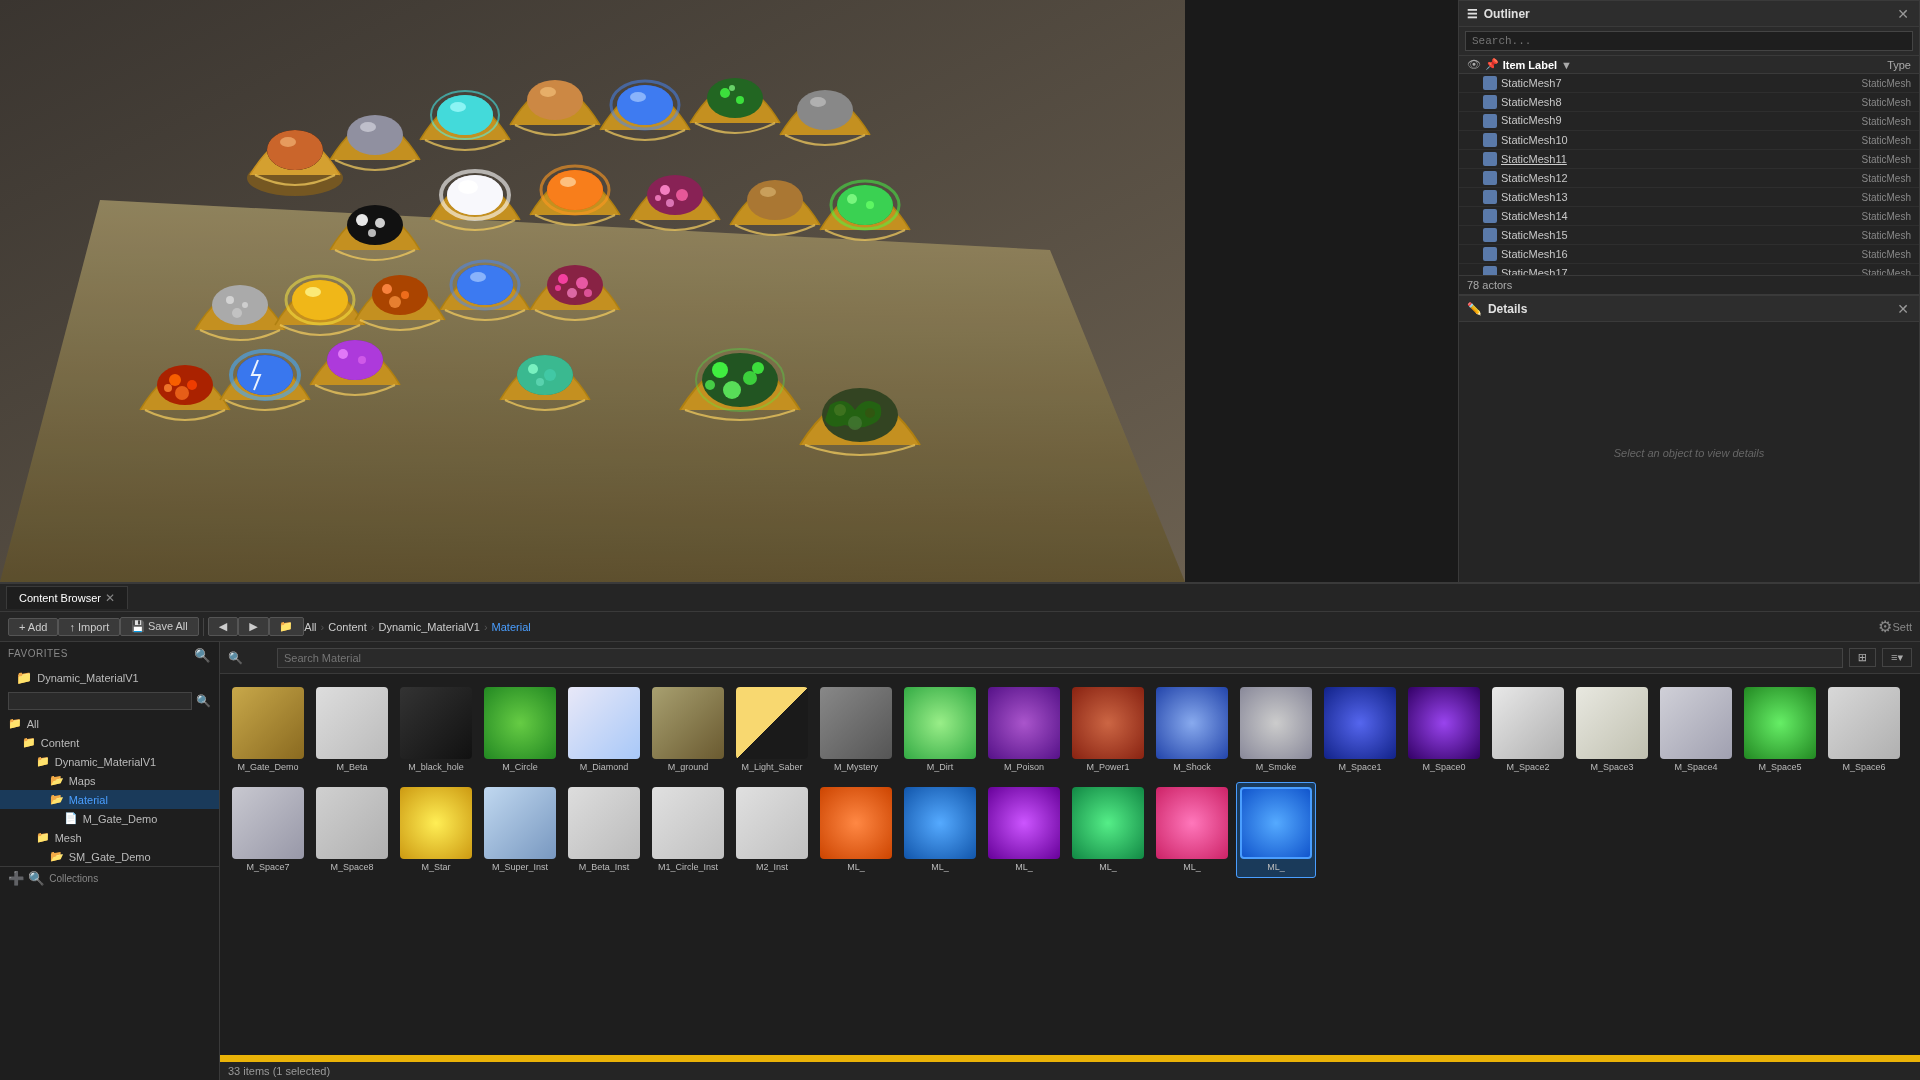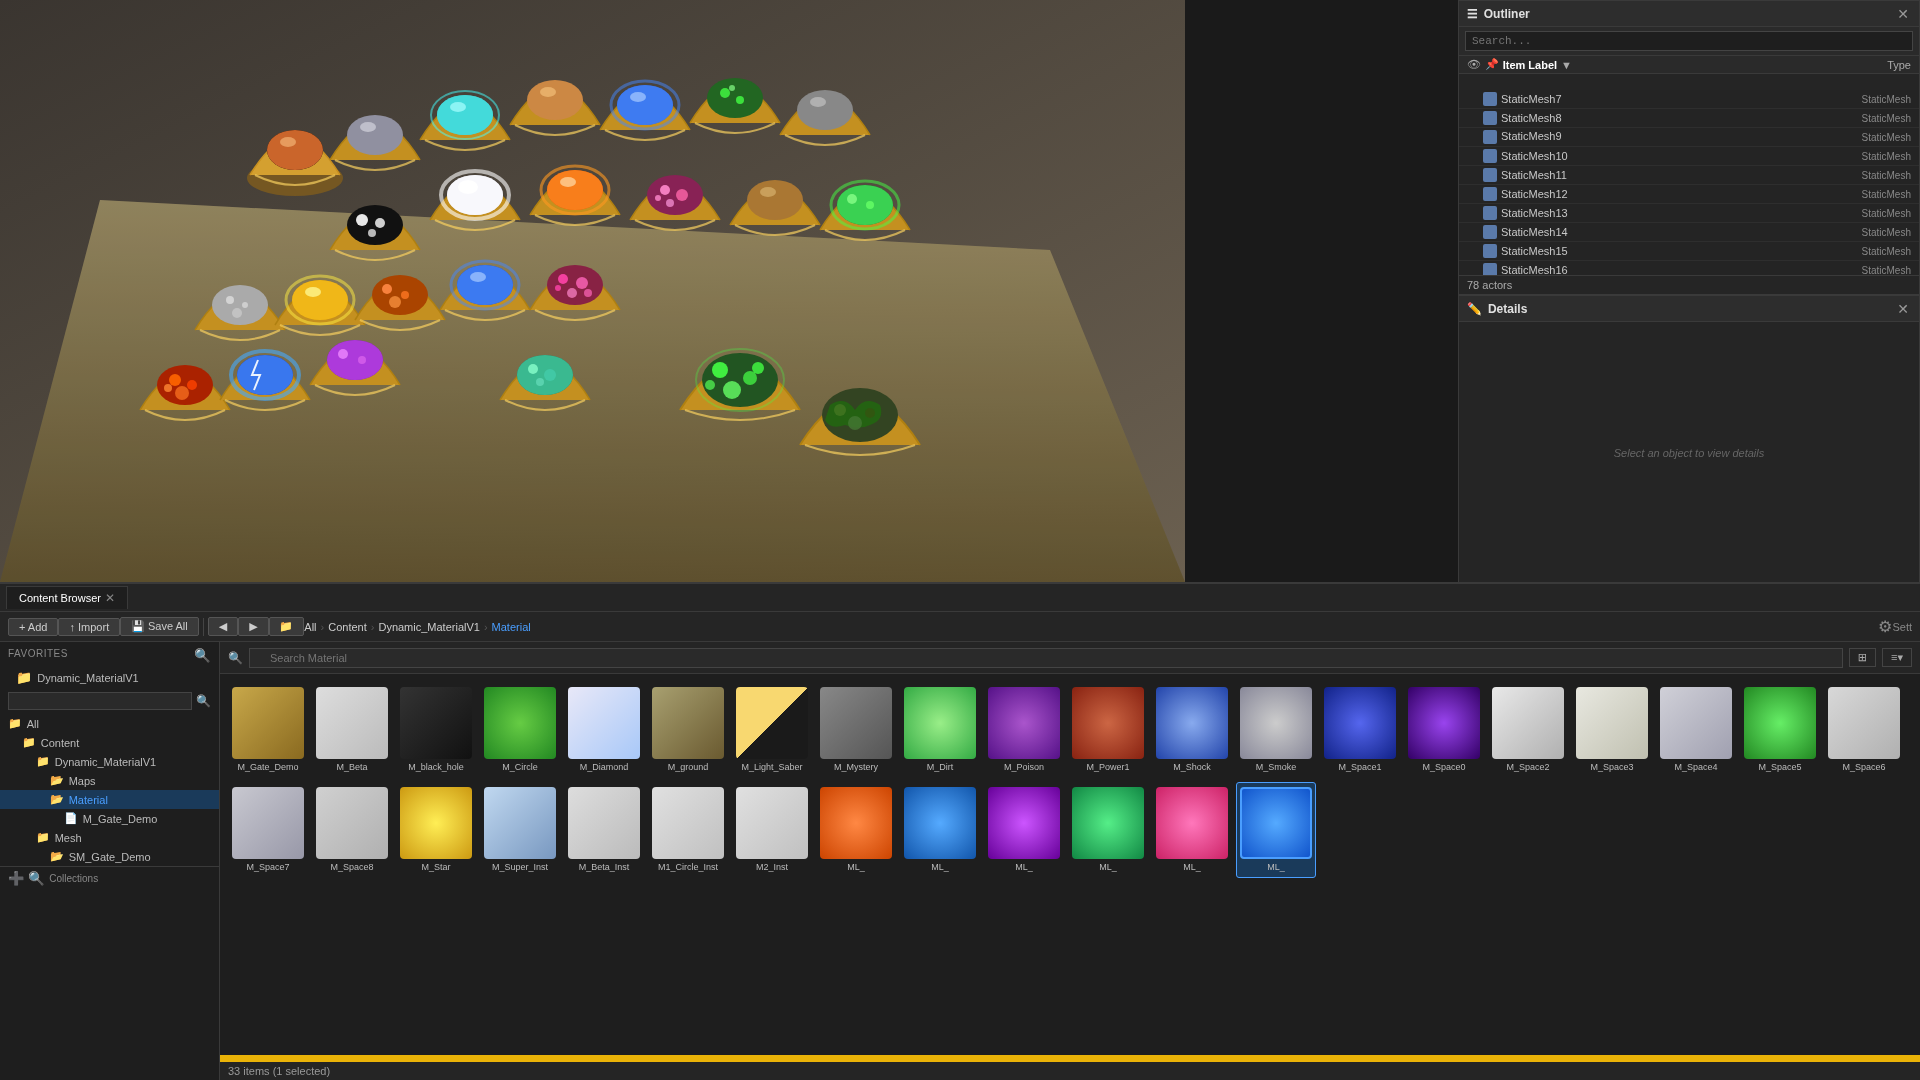--- a/index.html
+++ b/index.html
@@ -95,21 +95,20 @@
       border-bottom: 1px solid #3a3a3a;
       font-size: 11px;
       color: #aaa;
       justify-content: space-between;
     }
 
     .outliner-list {
       flex: 1;
       overflow-y: auto;
       background: #242424;
-      margin-top: 16px;
     }
 
     .outliner-item {
       display: flex;
       align-items: center;
       justify-content: space-between;
       padding: 2px 8px 2px 24px;
       border-bottom: 1px solid #2e2e2e;
       cursor: pointer;
       font-size: 11px;
@@ -329,23 +328,24 @@
       border-bottom: 1px solid #3a3a3a;
       gap: 6px;
       height: 32px;
     }
 
     .cb-search-input {
       flex: 1;
       background: #2a2a2a;
       border: 1px solid #444;
       color: #ccc;
-      padding: 3px 20px;
+      padding: 3px 6px;
       font-size: 11px;
       outline: none;
+      margin-left: 28px;
     }
 
     .cb-filter-btn {
       background: none;
       border: 1px solid #444;
       color: #aaa;
       padding: 2px 8px;
       font-size: 11px;
       cursor: pointer;
     }
@@ -700,21 +700,21 @@
     <span class="item-type">StaticMesh</span>
   </div>
       <div class="outliner-item">
     <div style="display:flex;align-items:center;">
       <span class="item-icon"></span>
       <span class="item-name">StaticMesh10</span>
     </div>
     <span class="item-type">StaticMesh</span>
   </div>
       <div class="outliner-item">
-    <div style="display:flex;align-items:center;">
+    <div style="display:flex;align-items:center;text-decoration:underline;">
       <span class="item-icon"></span>
       <span class="item-name">StaticMesh11</span>
     </div>
     <span class="item-type">StaticMesh</span>
   </div>
       <div class="outliner-item">
     <div style="display:flex;align-items:center;">
       <span class="item-icon"></span>
       <span class="item-name">StaticMesh12</span>
     </div>

